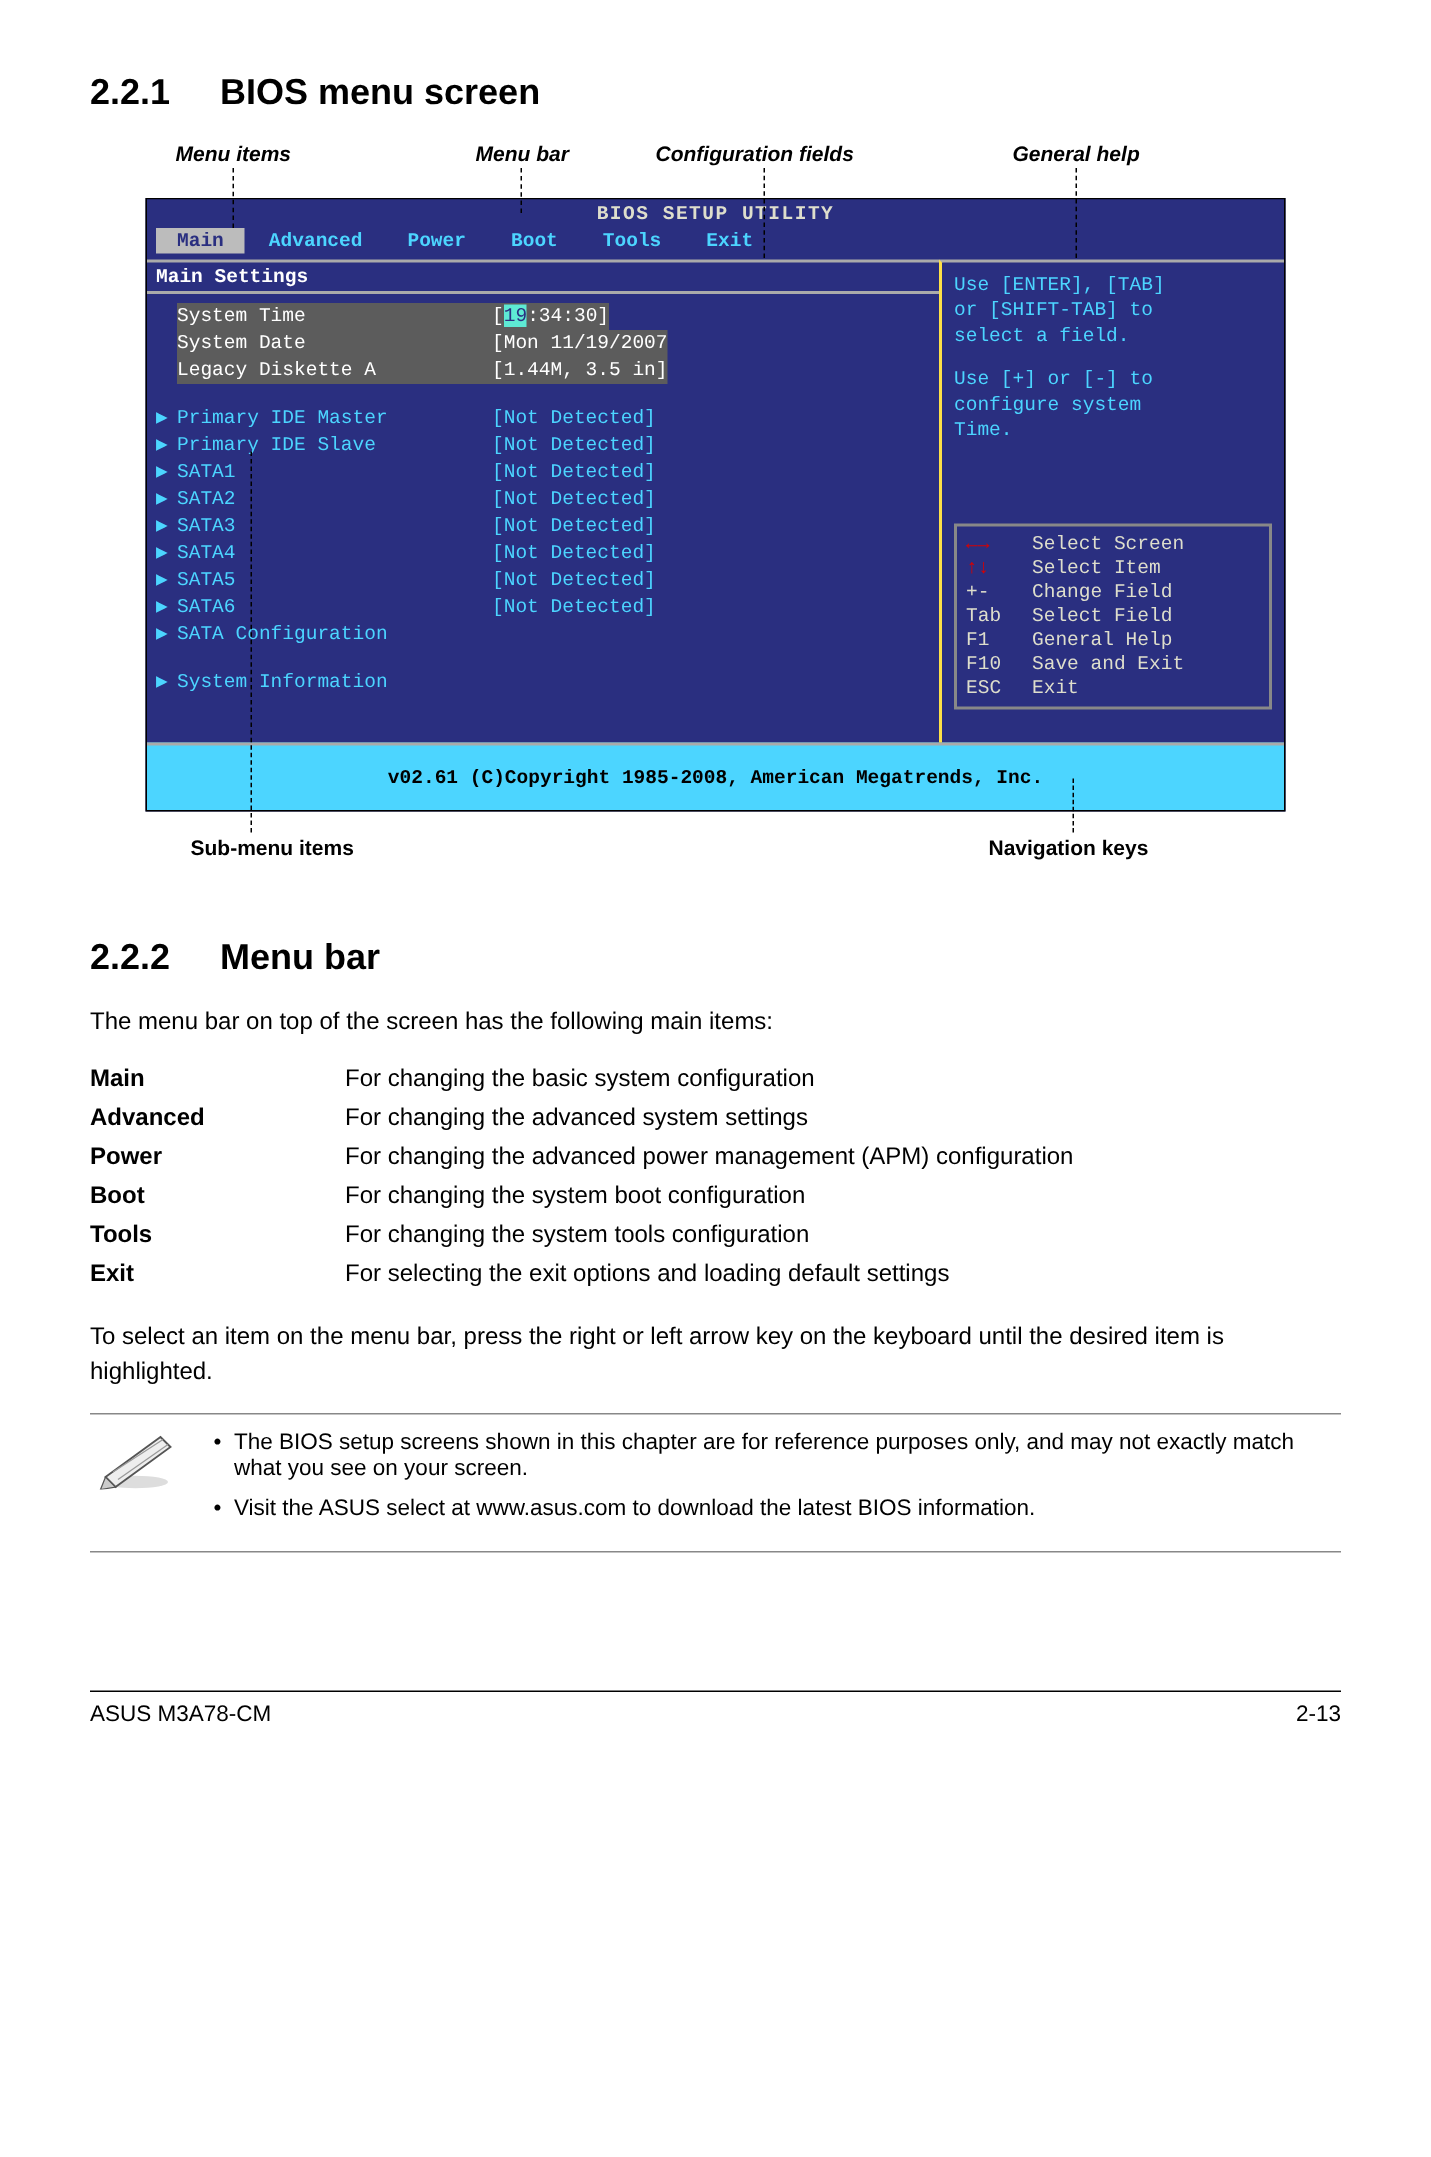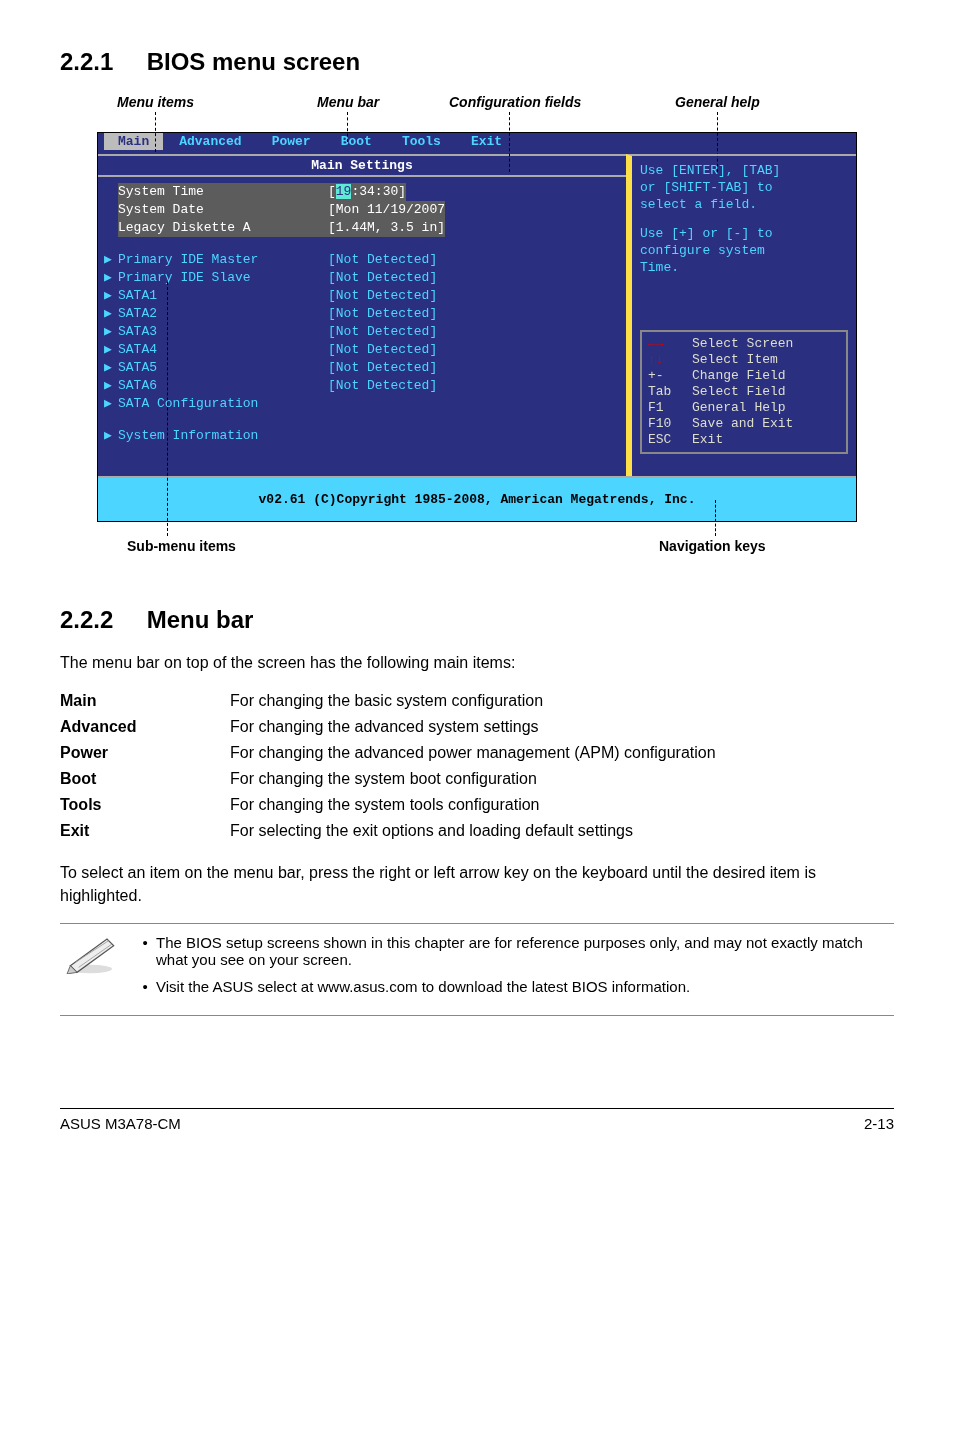--- a/index.html
+++ b/index.html
@@ -67,38 +67,37 @@
     flex: 1;
     min-width: 0;
   }
   .subhead {
     background: #2a2f80;
     color: #ffffff;
     font-weight: bold;
     padding: 2px 6px;
     border-top: 2px solid #aaaaaa;
     border-bottom: 2px solid #aaaaaa;
-    text-align: center;
   }
   .bios-left-inner {
     padding: 6px 6px 6px 6px;
     color: #4cd5ff;
     line-height: 18px;
   }
   .row { display:flex; white-space: pre; }
   .row .k { width: 210px; }
   .row .v  { color: #4cd5ff; }
   .row.sel .k { color: #ffffff; background: #5c5c5c; }
   .row.sel .v { color: #ffffff; background: #5c5c5c; }
   .row.sel .v .hl { color: #2a2f80; background: #5eead4; }
   .tri { color: #4cd5ff; display:inline-block; width: 14px; }
   .blank6 { display:inline-block; width:14px; }
   .bios-right {
     width: 230px;
-    border-left: 6px solid #fde047;
+    border-left: 2px solid #fde047;
     border-top: 2px solid #aaaaaa;
     padding: 6px 8px 22px 8px;
     color: #4cd5ff;
     position: relative;
     line-height: 17px;
   }
   .shortcuts {
     margin-top: 54px;
     border: 2px solid #888;
     padding: 4px 6px;
@@ -159,29 +158,30 @@
 <div class="page">
 
   <h2 class="sec">
     <span class="num">2.2.1</span>
     <span>BIOS menu screen</span>
   </h2>
 
   <div class="annot-row" style="width:760px;margin:0 auto;font-style:italic;">
     <span style="left:20px">Menu items</span>
     <span style="left:220px">Menu bar</span>
-    <span style="left:352px">Configuration fields</span>
+    <span style="left:340px">Configuration fields</span>
     <span style="left:578px">General help</span>
     <div class="dash-v" style="left:58px; top:18px; height:40px;"></div>
     <div class="dash-v" style="left:250px; top:18px; height:30px;"></div>
     <div class="dash-v" style="left:412px; top:18px; height:60px;"></div>
     <div class="dash-v" style="left:620px; top:18px; height:60px;"></div>
   </div>
 
   <div class="bios">
+    <div class="bios-title">BIOS SETUP UTILITY</div>
     <div class="bios-menubar">
       <div class="tab sel">Main</div>
       <div class="tab">Advanced</div>
       <div class="tab">Power</div>
       <div class="tab">Boot</div>
       <div class="tab">Tools</div>
       <div class="tab">Exit</div>
     </div>
 
     <div class="bios-body">

